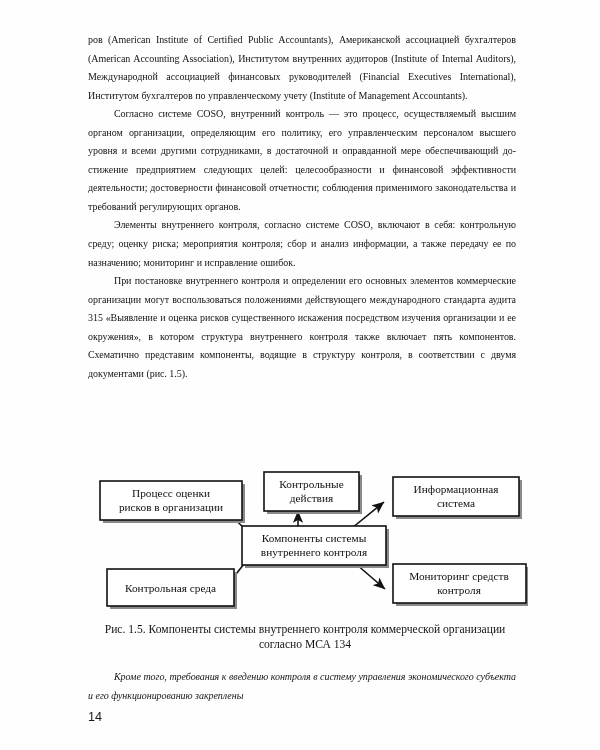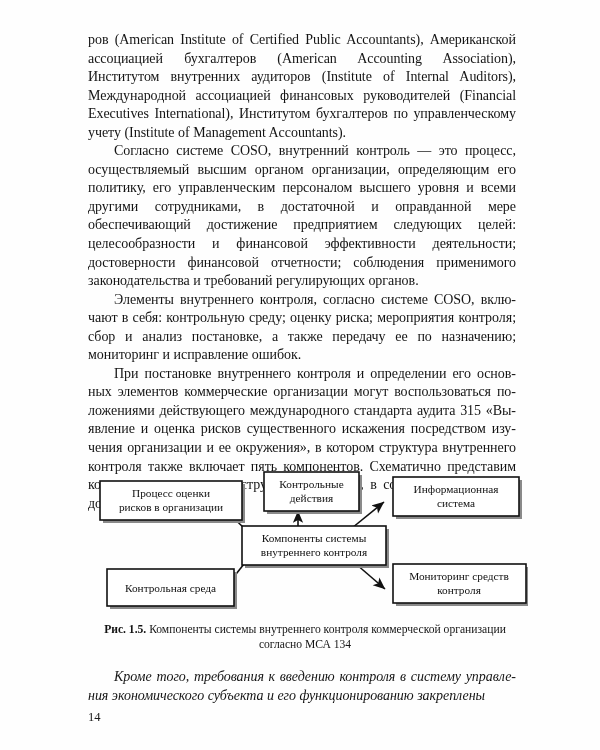--- a/index.html
+++ b/index.html
@@ -25,21 +25,21 @@
   .content {
     position: absolute;
     left: 88px;
     top: 31px;
     width: 428px;
   }
   p.para {
     margin: 0;
     text-align: justify;
     text-indent: 26px;
-    font-size: 14px;
+    font-size: 10px;
     line-height: 18.55px;
     letter-spacing: -0.05px;
     word-spacing: 0.1px;
     hyphens: manual;
     color: #141414;
   }
   p.para.first {
     text-indent: 0;
   }
   
@@ -59,46 +59,46 @@
   .caption {
     position: absolute;
     left: 95px;
     top: 623px;
     width: 420px;
     text-align: center;
     font-size: 11.6px;
     line-height: 14.6px;
     color: #141414;
   }
-  .caption b { font-weight: bold; }
+  .caption b { font-weight: normal; }
   .lastpara {
     position: absolute;
     left: 88px;
     top: 668px;
     width: 428px;
     font-style: italic;
   }
   .folio {
     position: absolute;
     left: 88px;
     top: 710px;
     font-size: 12.6px;
     color: #1a1a1a;
-    font-family: Liberation Serif, serif;
+    font-family: Liberation Sans, sans-serif;
   }
 </style>
 </head>
 <body>
 
 <div class="page">
 
   <div class="content">
     <p class="para first">ров (American Institute of Certified Public Accountants), Американской ас­социацией бухгалтеров (American Accounting Association), Институтом внутренних аудиторов (Institute of Internal Auditors), Международной ассоциацией финансовых руководителей (Financial Executives International), Институтом бухгалтеров по управленческому учету (Institute of Management Accountants).</p>
     <p class="para">Согласно системе COSO, внутренний контроль — это процесс, осу­ществляемый высшим органом организации, определяющим его поли­тику, его управленческим персоналом высшего уровня и всеми другими сотрудниками, в достаточной и оправданной мере обеспечивающий до­стижение предприятием следующих целей: целесообразности и финан­совой эффективности деятельности; достоверности финансовой отчет­ности; соблюдения применимого законодательства и требований регу­лирующих органов.</p>
-    <p class="para">Элементы внутреннего контроля, согласно системе COSO, вклю­чают в себя: контрольную среду; оценку риска; мероприятия контро­ля; сбор и анализ постановке, а также передачу ее по назначению; мониторинг и исправление ошибок.</p>
+    <p class="para">Элементы внутреннего контроля, согласно системе COSO, вклю­чают в себя: контрольную среду; оценку риска; мероприятия контро­ля; сбор и анализ информации, а также передачу ее по назначению; мониторинг и исправление ошибок.</p>
     <p class="para">При постановке внутреннего контроля и определении его основ­ных элементов коммерческие организации могут воспользоваться по­ложениями действующего международного стандарта аудита 315 «Вы­явление и оценка рисков существенного искажения посредством изу­чения организации и ее окружения», в котором структура внутреннего контроля также включает пять компонентов. Схематично представим компоненты, водящие в структуру контроля, в соответствии с двумя документами (рис. 1.5).</p>
   </div>
 
   <div class="figure">
     <svg width="440" height="148" viewBox="0 0 440 148" xmlns="http://www.w3.org/2000/svg">
       <defs>
         <marker id="ah" markerWidth="9" markerHeight="9" refX="7.4" refY="3.2" orient="auto" markerUnits="strokeWidth">
           <path d="M0,0 L7.6,3.2 L0,6.4 L1.8,3.2 Z" fill="#111111"></path>
         </marker>
       </defs>

